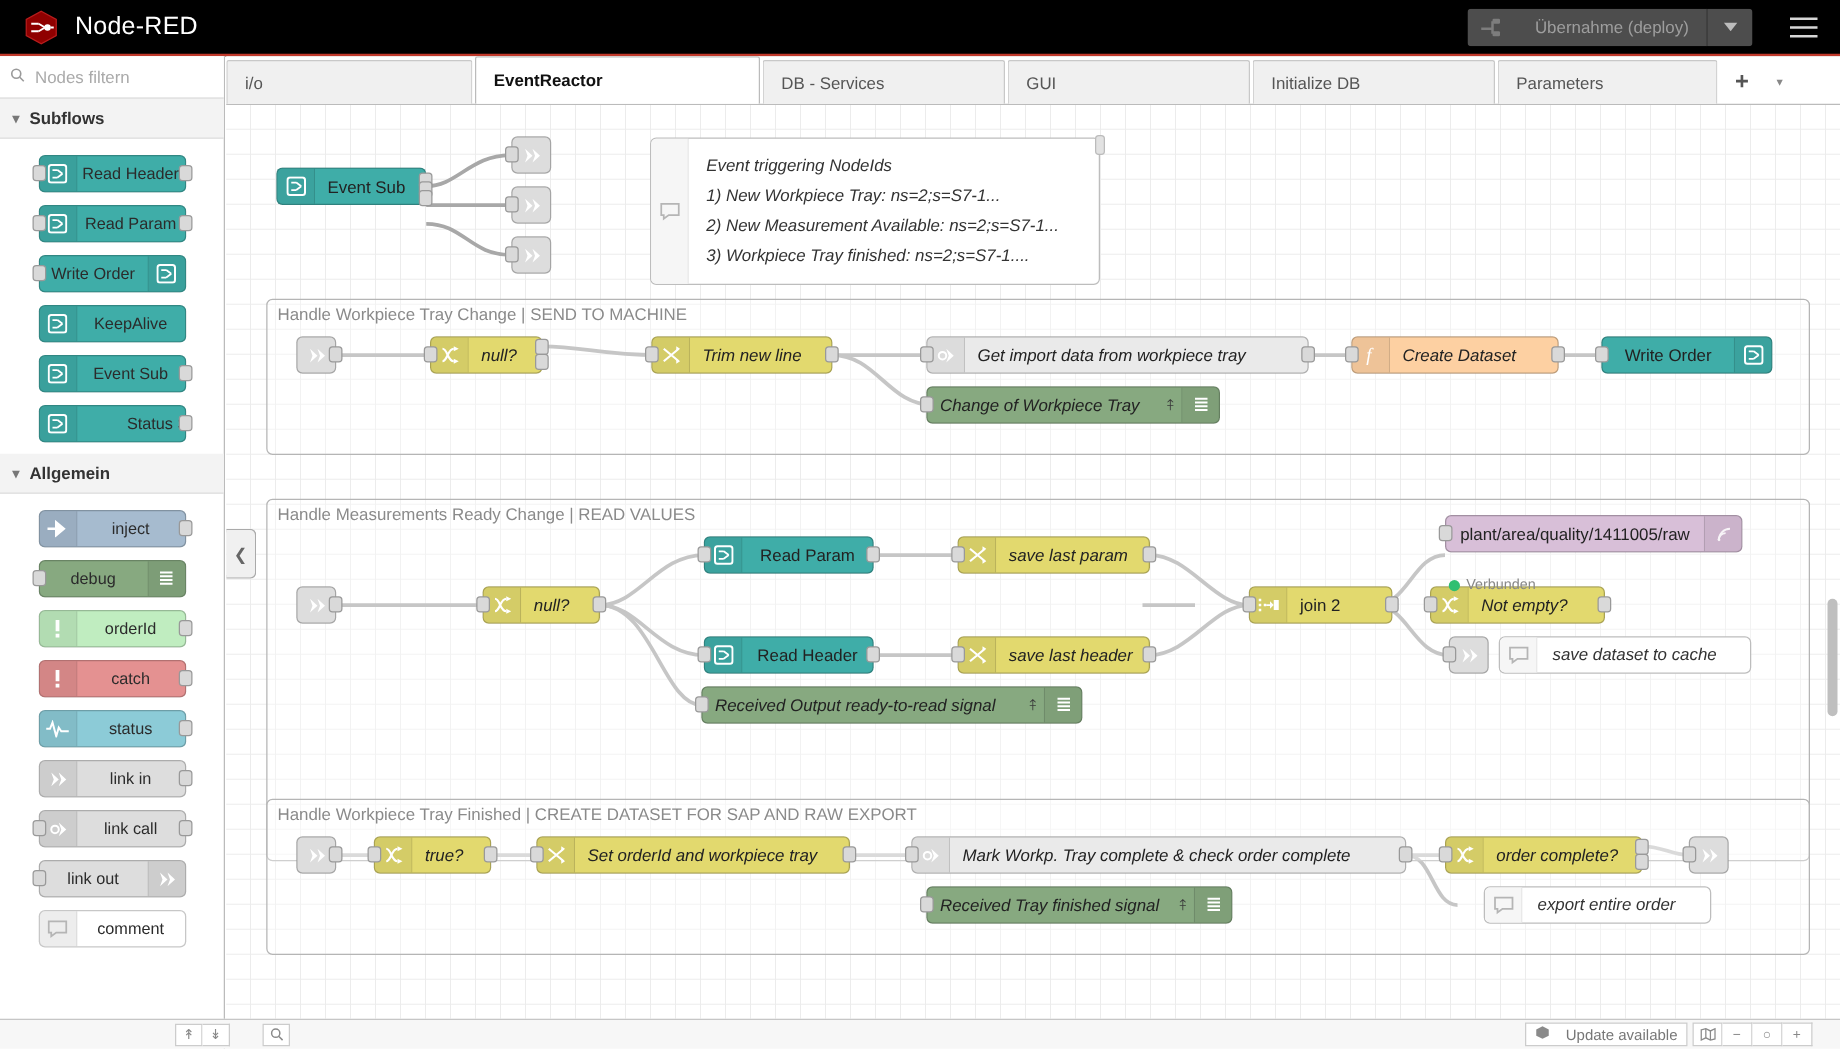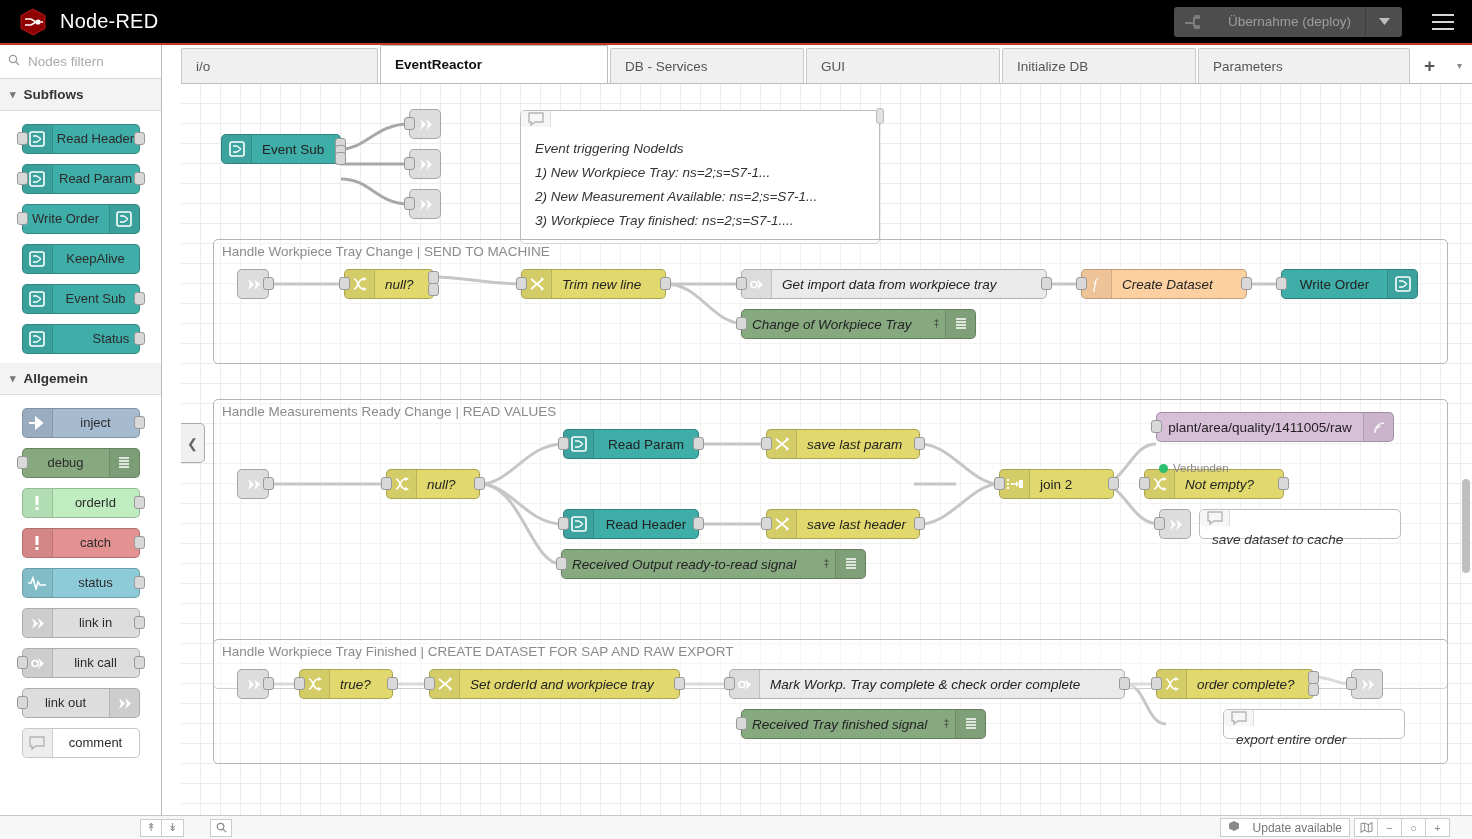--- a/index.html
+++ b/index.html
@@ -41,21 +41,21 @@
     display: flex; align-items: center; justify-content: center;
   }
   #hamburger {
     width: 46px; height: 100%; display: flex; flex-direction: column;
     align-items: center; justify-content: center; gap: 5px; margin-right: 6px;
   }
   #hamburger i { display: block; width: 22px; height: 2px; background: #d6d6d6; }
 
   
   #palette {
-    position: absolute; top: 45px; left: 0; width: 162px; height: 794px;
+    position: absolute; top: 45px; left: 0; width: 180px; height: 794px;
     background: #fff; border-right: 1px solid #bbb;
   }
   #palette-search {
     height: 34px; border-bottom: 1px solid #d4d4d4;
     display: flex; align-items: center; padding: 0 8px; gap: 6px;
     background: #fff;
   }
   #palette-search .sicon { color: #999; font-size: 12px; }
   #palette-search input {
     border: none; outline: none; font-size: 13.5px; color: #777;
@@ -162,21 +162,21 @@
 
   .group-box {
     position: absolute; border: 1px solid #b5b5b5; border-radius: 5px;
     background: rgba(255,255,255,0.35);
   }
   .group-label {
     position: absolute; top: 4px; left: 8px; font-size: 13.5px; color: #8a8a8a;
   }
   .comment-node {
     position: absolute; background: #fff; border: 1px solid #bdbdbd;
-    border-radius: 5px; display: flex; align-items: stretch; flex-direction: column;
+    border-radius: 5px; display: flex; align-items: stretch;
   }
   .comment-node .cicon {
     width: 30px; background: #f6f6f6; border-right: 1px solid #ddd;
     border-radius: 4px 0 0 4px; display: flex; align-items: center;
     justify-content: center; color: #aaa;
   }
   .comment-node .ctext {
     padding: 10px 14px; font-style: italic; font-size: 13.5px; color: #333;
     line-height: 24px;
   }
@@ -474,21 +474,21 @@
       </div>
       <div class="tab" style="width: 194px;">
         <span>DB - Services</span>
       </div>
       <div class="tab" style="width: 194px;">
         <span>GUI</span>
       </div>
       <div class="tab" style="width: 194px;">
         <span>Initialize DB</span>
       </div>
-      <div class="tab" style="width: 212px; text-align: right;">
+      <div class="tab" style="width: 176px; text-align: right;">
         <span>Parameters</span>
       </div>
     </div>
   <div id="tab-add">
     <span class="plus">+</span>
     <span class="caret">▾</span>
   </div>
 </div>
 
 <div id="canvas">
@@ -877,21 +877,21 @@
   <div class="node" style="left:560px; top:625px; width:245px; background:#87a980;">
     <span class="lbl">Received Tray finished signal</span>
     <span style="padding-right:6px;color:#3a3a3a;font-size:12px;">⤉</span>
     <span class="ic right">
       <svg width="14" height="14" viewBox="0 0 14 14">
           <path d="M2 2 h10 M2 5 h10 M2 8 h10 M2 11 h10" stroke="#fff" stroke-width="1.6"></path>
         </svg>
     </span>
     <span class="port in"></span>
   </div>
-  <div class="comment-node one-line" style="left:1042px; top:625px; width:182px; height:30px;">
+  <div class="comment-node one-line" style="left:1006px; top:625px; width:182px; height:30px;">
     <div class="cicon">
       <svg width="18" height="16" viewBox="0 0 18 16">
           <path d="M2 2 h14 v9 h-8 l-4 3 v-3 h-2 z" fill="none" stroke="#b5b5b5" stroke-width="1.4"></path>
         </svg>
     </div>
     <div class="ctext">export entire order</div>
   </div>
 
   <div id="vscroll"></div>
 </div>

